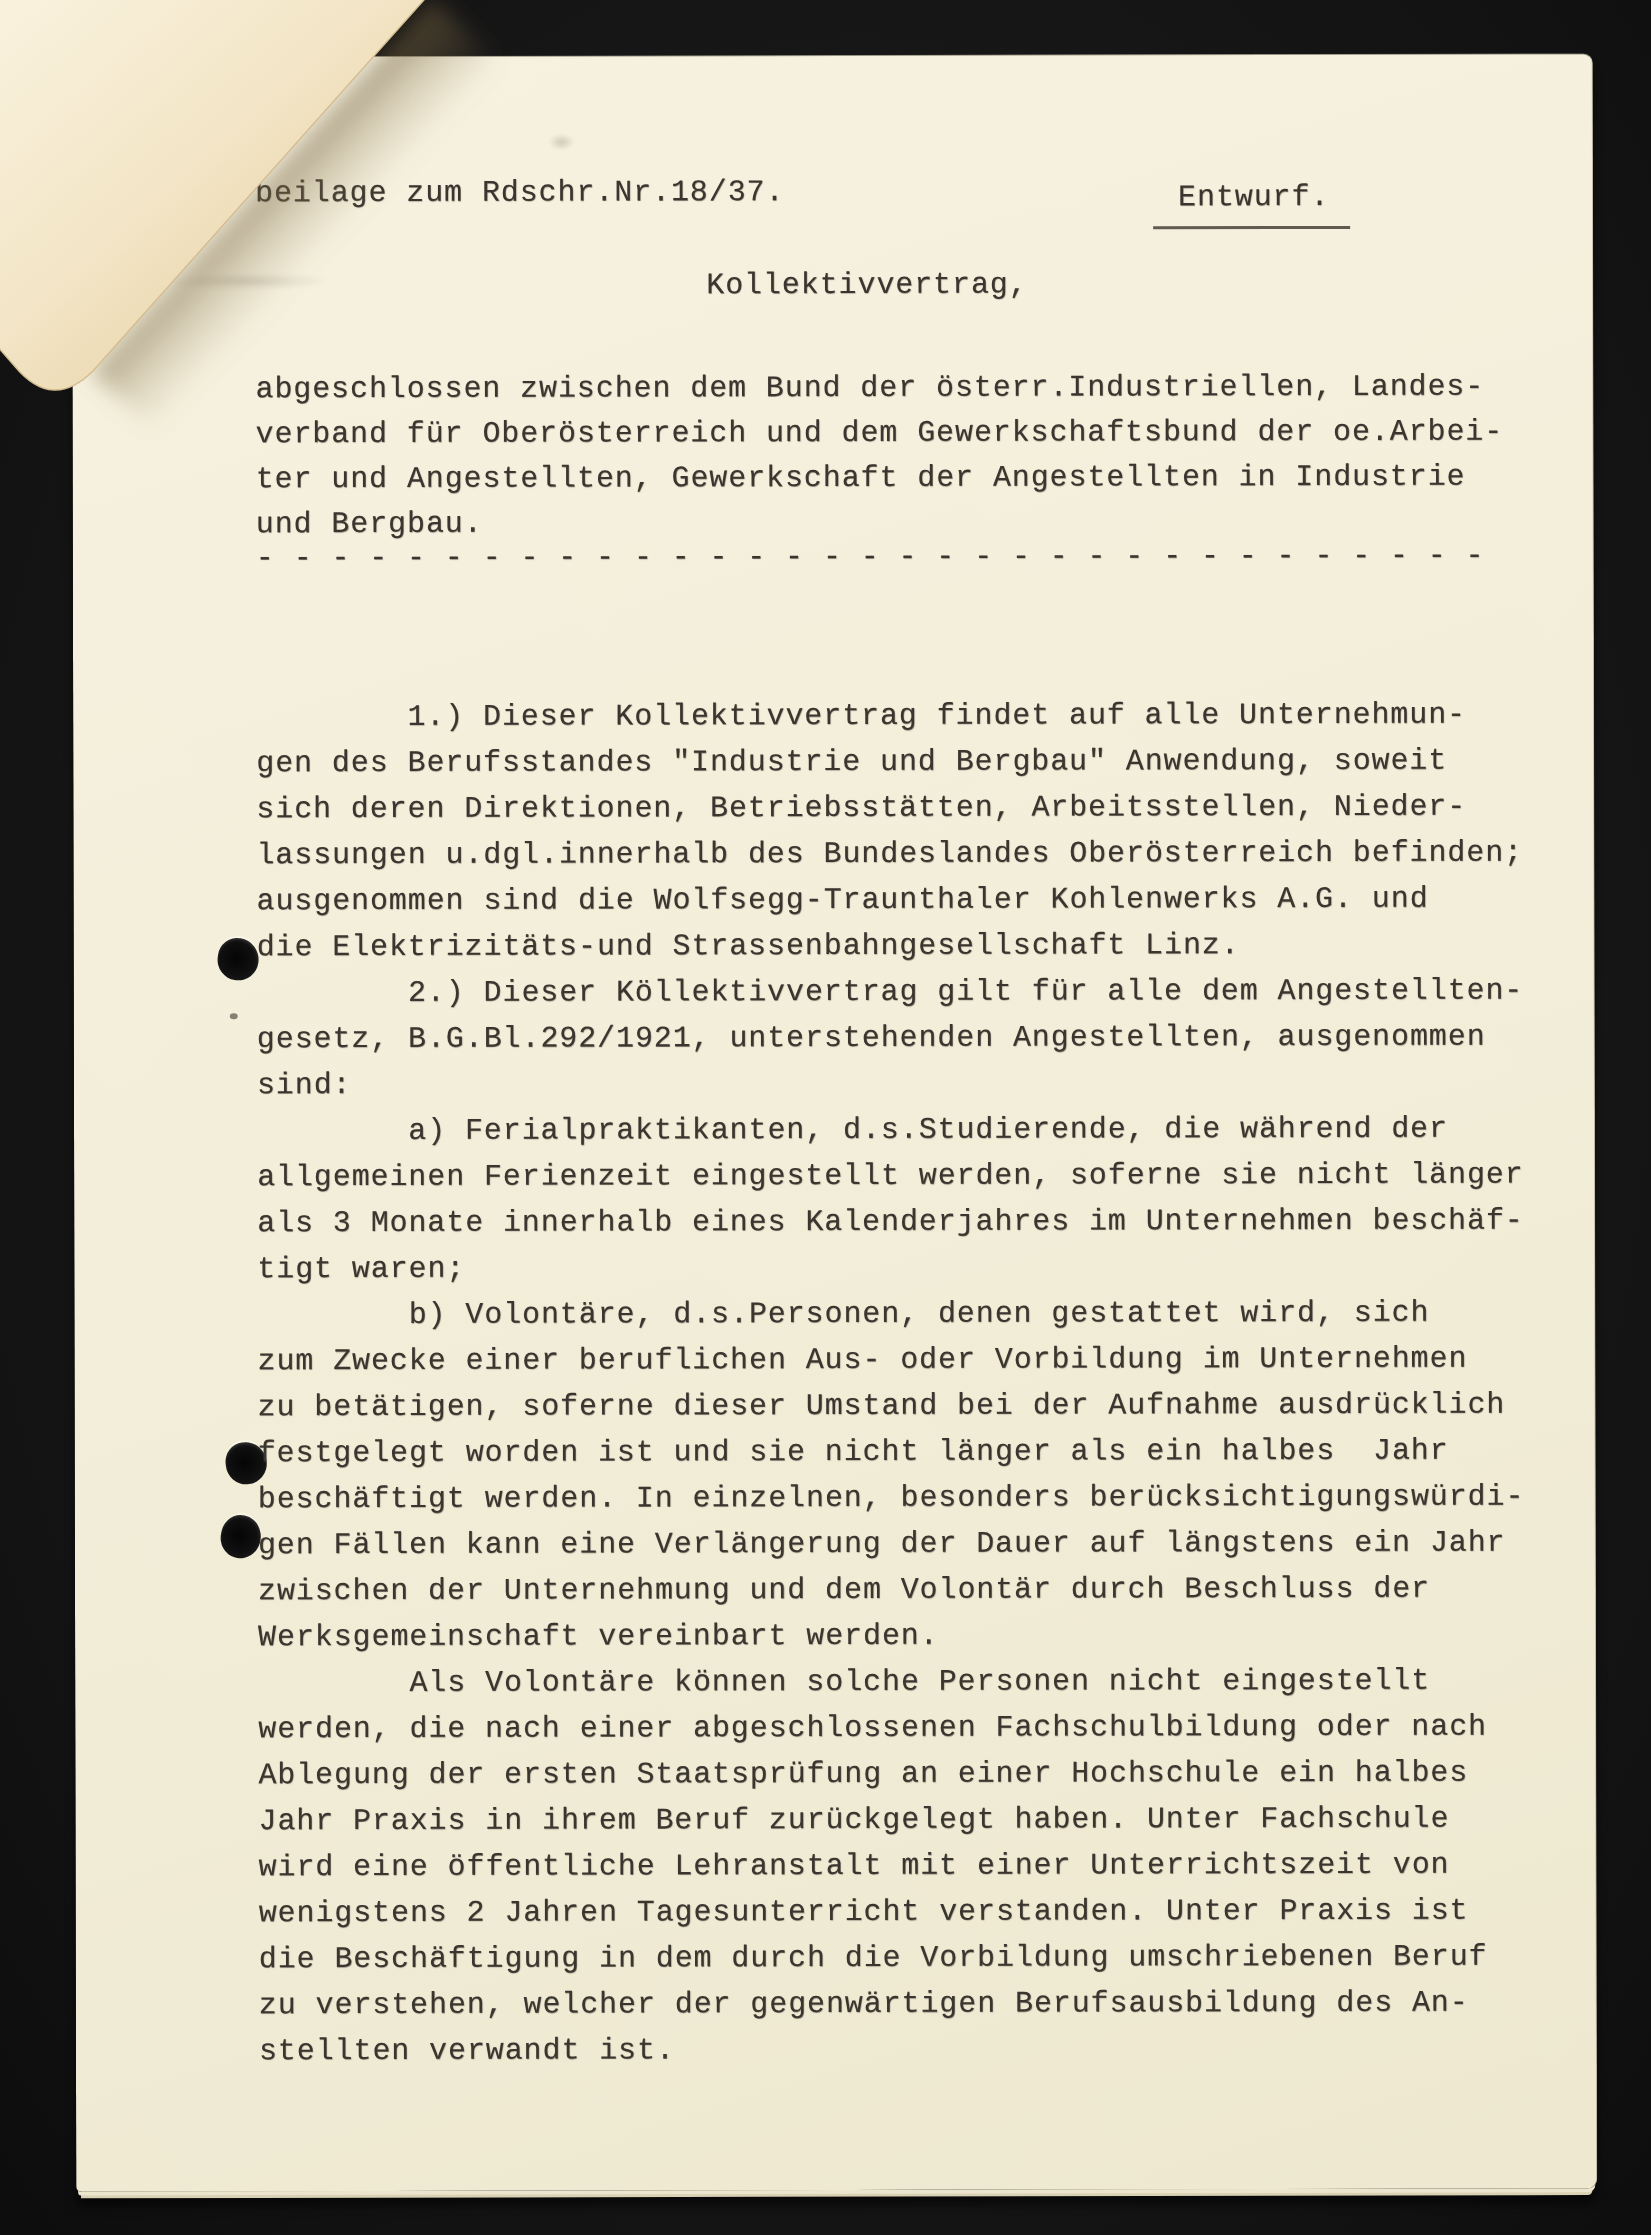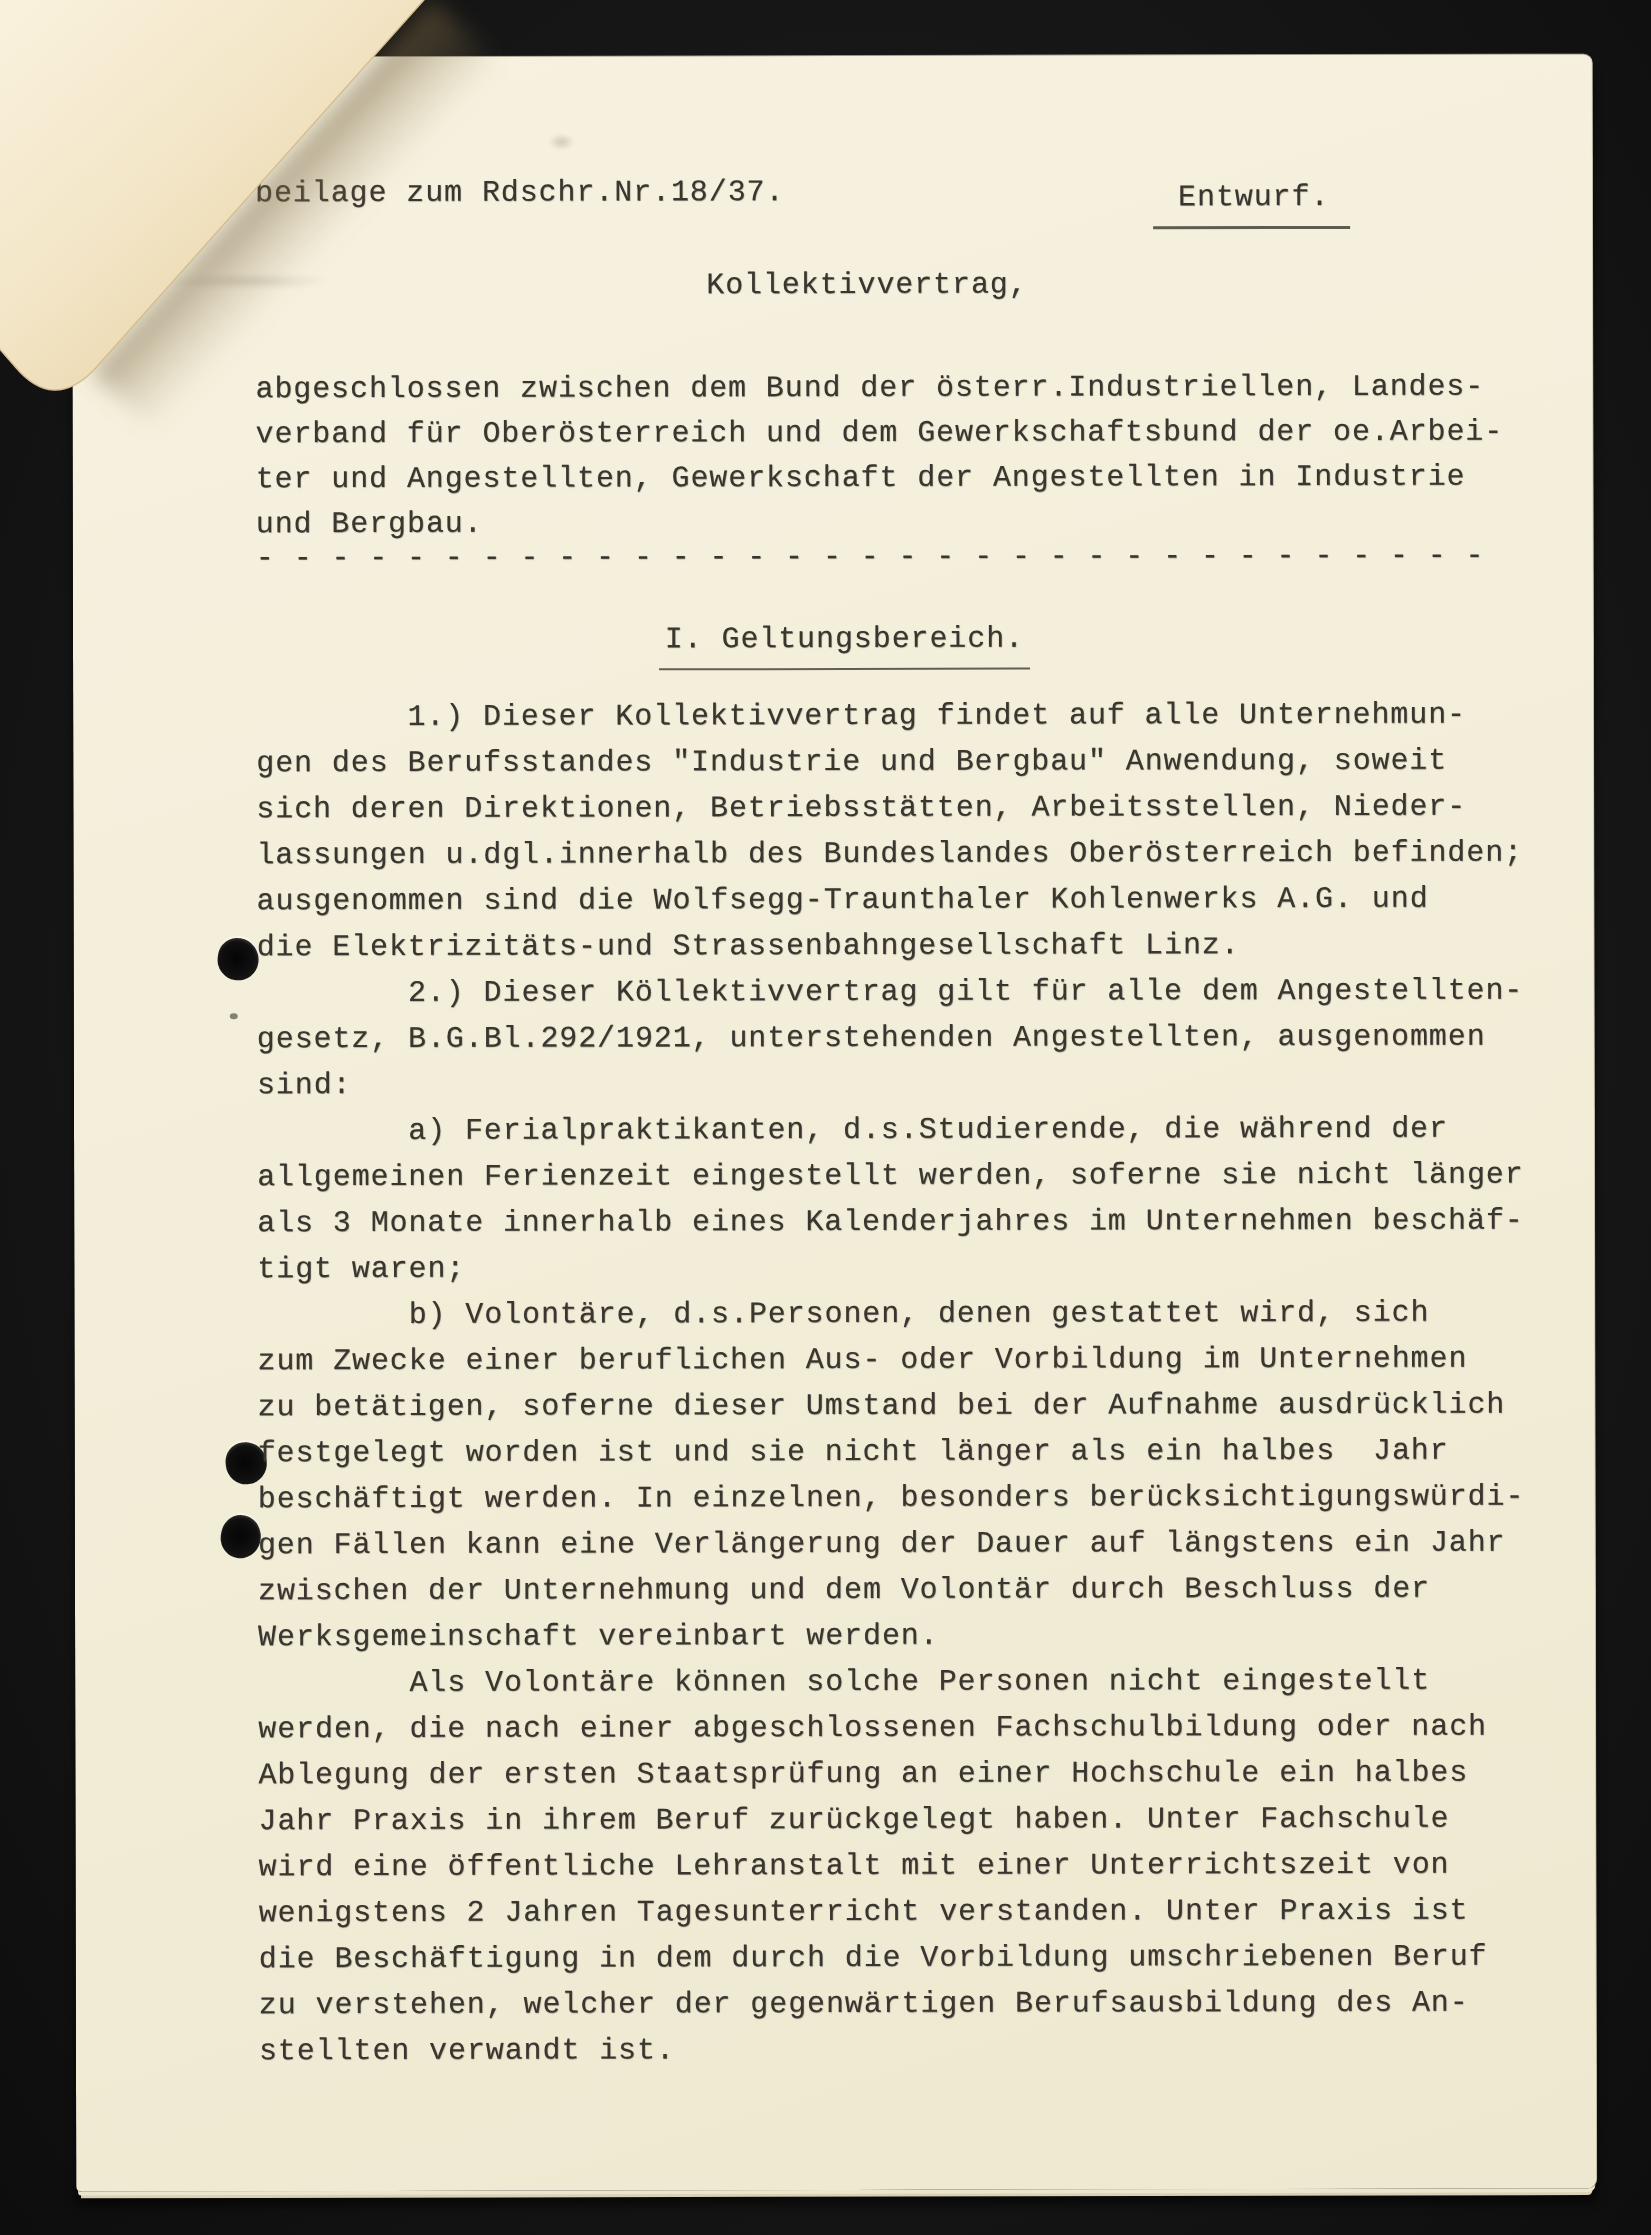--- a/index.html
+++ b/index.html
@@ -82,21 +82,20 @@
 
     <div class="txt title">Kollektivvertrag,</div>
 
     <div class="txt intro">abgeschlossen zwischen dem Bund der österr.Industriellen, Landes-
 verband für Oberösterreich und dem Gewerkschaftsbund der oe.Arbei-
 ter und Angestellten, Gewerkschaft der Angestellten in Industrie
 und Bergbau.</div>
 
     <div class="txt sep">- - - - - - - - - - - - - - - - - - - - - - - - - - - - - - - - -</div>
 
-    <div class="txt heading">I. Geltungsbereich.</div>
 
     <div class="txt bodytext">        1.) Dieser Kollektivvertrag findet auf alle Unternehmun-
 gen des Berufsstandes "Industrie und Bergbau" Anwendung, soweit
 sich deren Direktionen, Betriebsstätten, Arbeitsstellen, Nieder-
 lassungen u.dgl.innerhalb des Bundeslandes Oberösterreich befinden;
 ausgenommen sind die Wolfsegg-Traunthaler Kohlenwerks A.G. und
 die Elektrizitäts-und Strassenbahngesellschaft Linz.
         2.) Dieser Köllektivvertrag gilt für alle dem Angestellten-
 gesetz, B.G.Bl.292/1921, unterstehenden Angestellten, ausgenommen
 sind:

